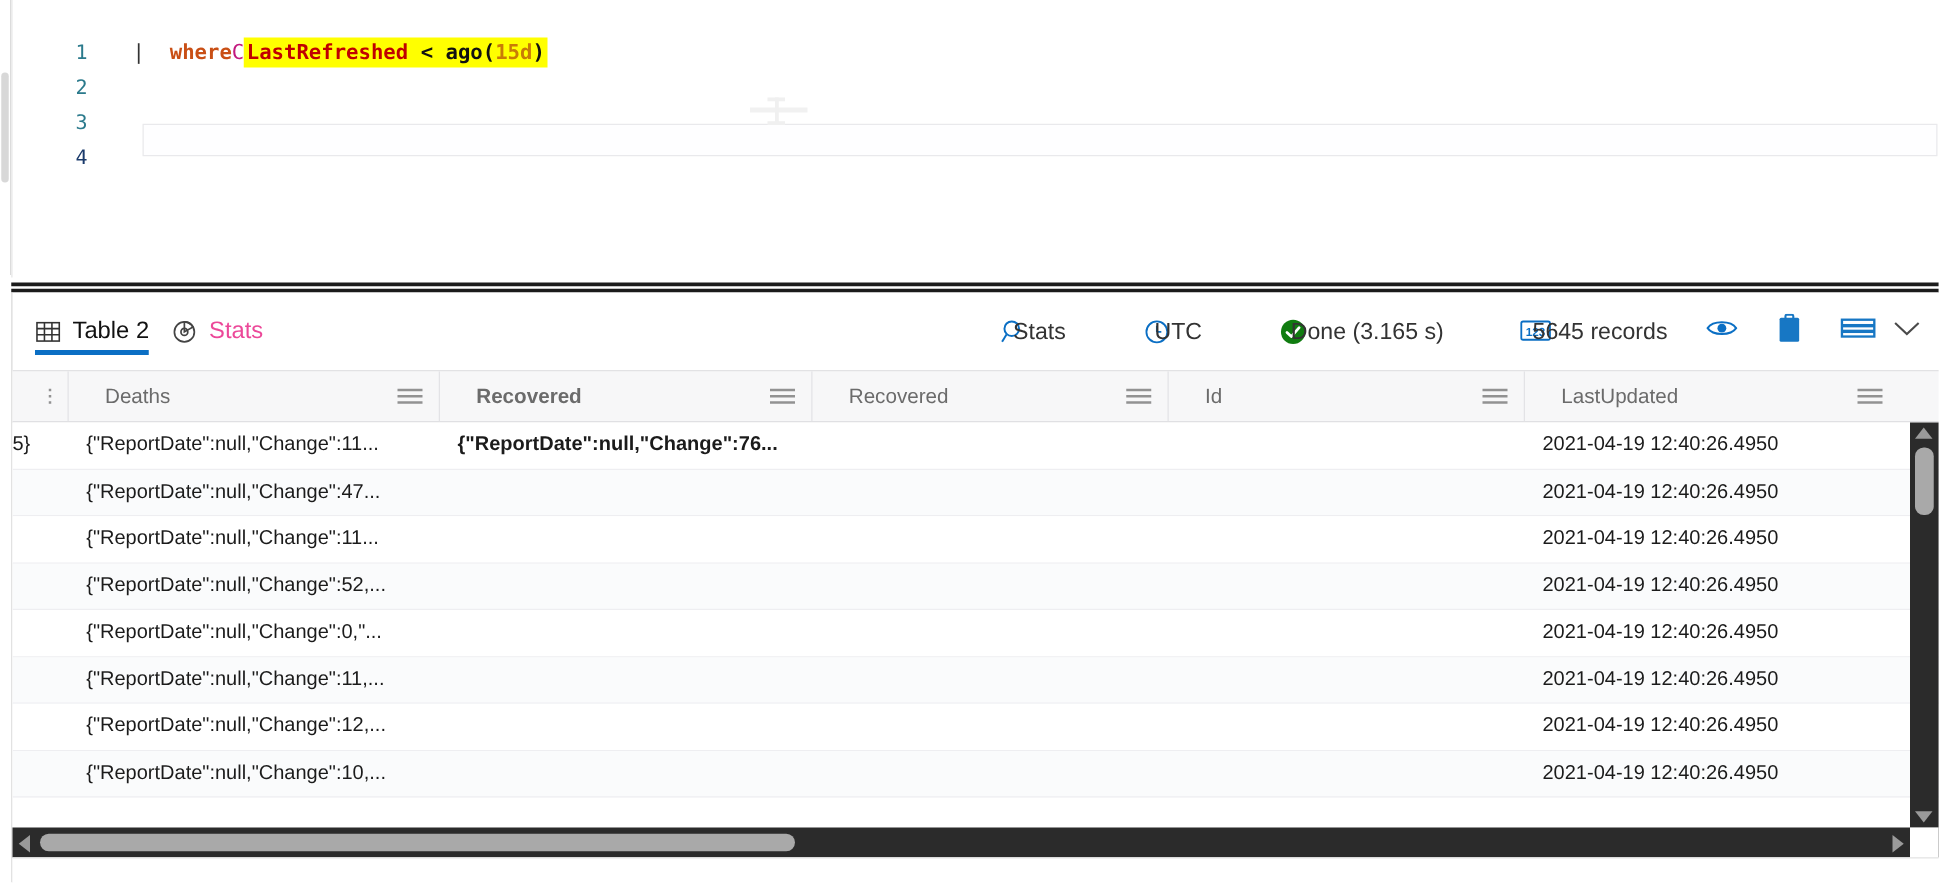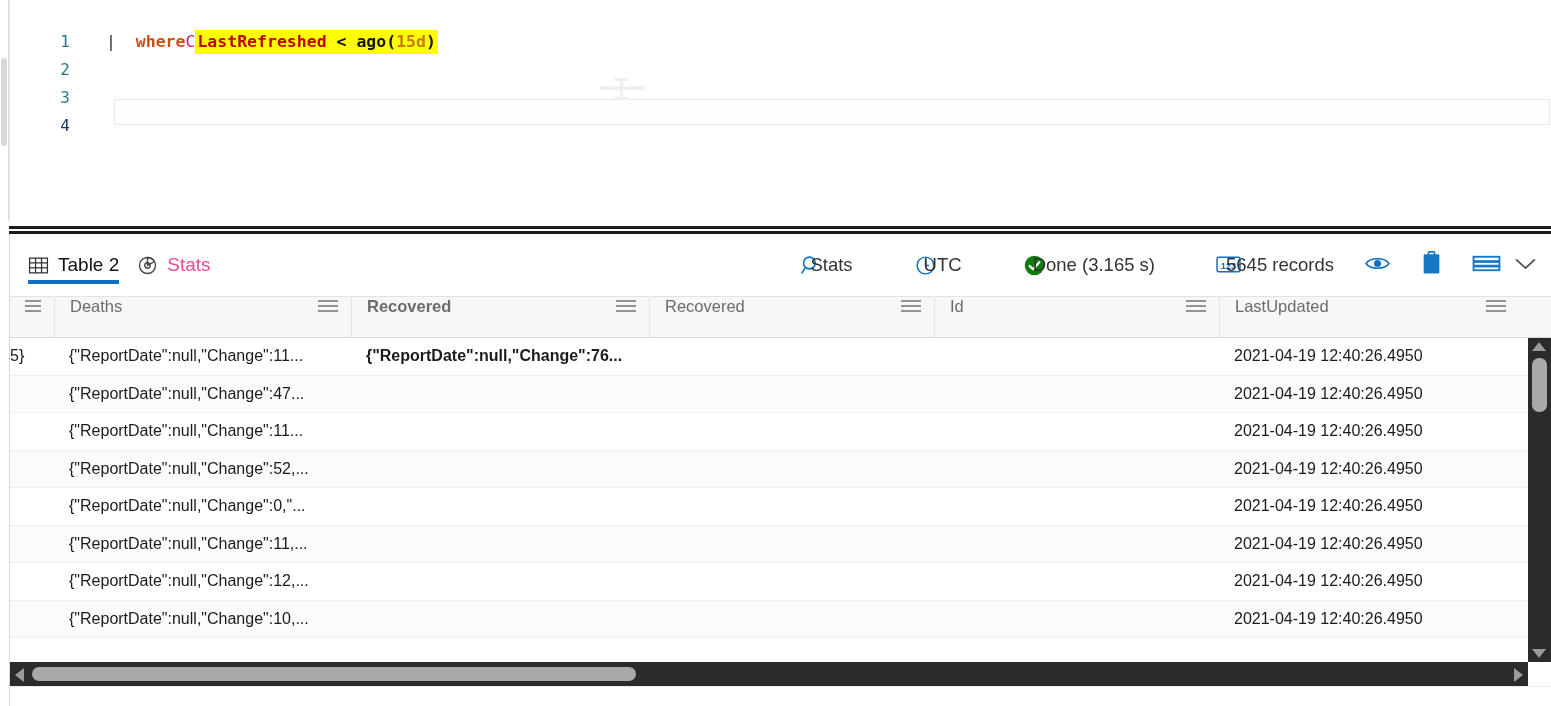--- a/index.html
+++ b/index.html
@@ -105,22 +105,22 @@
   .tb-icon-btn { margin-left: 30px; cursor: pointer; display:flex; align-items:center; }
   .chev { margin-left: 13px; cursor: pointer; }
 
   
   .grid-head {
     position: relative; height: 42px; background: #f7f7f8;
     border-top: 1px solid #e2e2e4; border-bottom: 1px solid #d9d9dc;
     display: flex; align-items: stretch; overflow: hidden;
   }
   .hcell {
-    position: relative; display: flex; align-items: flex-start;
-    border-left: 1px solid #e3e3e6; padding-left: 15px; flex: 0 0 auto;
+    position: relative; display: flex; align-items: center;
+    border-left: 1px solid #e3e3e6; padding-left: 29px; flex: 0 0 auto;
   }
   .hcell:first-child { border-left: none; }
   .hcell .htxt { font-size: 16.5px; color: #6b6b6b; flex: 1 1 auto; }
   .hmenu { width: 20px; margin-right: 13px; opacity: .62; cursor: pointer; }
   .hmenu span { display:block; height:1.6px; background:#555; margin:3.4px 0; }
 
   
   .grid-body {
     position: absolute; left: 0; right: 0; top: 104px; bottom: 44px;
     overflow: hidden; background: #fff;

